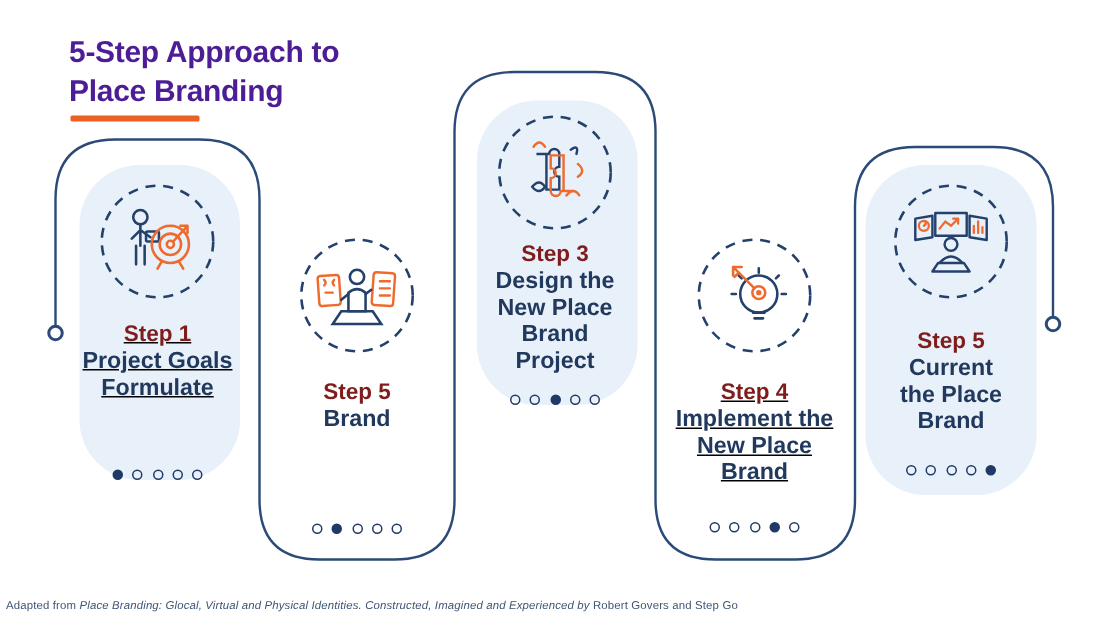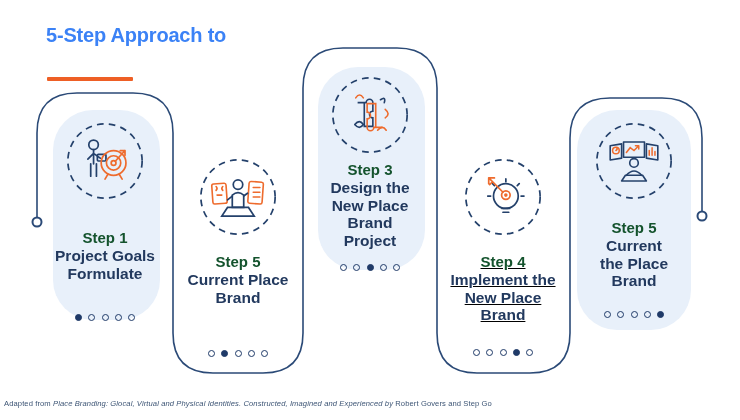--- a/index.html
+++ b/index.html
@@ -4,32 +4,32 @@
 <style>
   html,body{margin:0;padding:0;background:#fff;}
   #canvas{
     position:relative;width:740px;height:420px;background:#ffffff;overflow:hidden;
     font-family:"Liberation Sans", sans-serif;
   }
   .abs{position:absolute;}
   
   .title{
     left:46px;top:22px;width:220px;
-    color:#3b82f6;font-size:20px;font-weight:bold;line-height:26px;letter-spacing:-0.2px;
+    color:#4c1d95;font-size:20px;font-weight:bold;line-height:26px;letter-spacing:-0.2px;
   }
   .title-underline{left:47px;top:77px;width:86px;height:4px;background:#EE5F25;border-radius:1px;}
   
   #flow{left:0;top:0;width:740px;height:420px;}
   
   .card-fill{background:#E8F0FA;border-radius:40px;}
   
   .icon-wrap{width:80px;height:80px;}
   
   .card-text{text-align:center;}
-  .step-label{color:#14532d;font-size:15px;font-weight:bold;line-height:17px;margin-bottom:1px;}
+  .step-label{color:#7f1d1d;font-size:15px;font-weight:bold;line-height:17px;margin-bottom:1px;}
   .card-line{color:#22395E;font-size:15.5px;font-weight:bold;line-height:17.5px;display:block;}
   
   .dots{text-align:center;}
   .dot{
     display:inline-block;width:5px;height:5px;border-radius:50%;
     border:1.2px solid #1F3A68;margin:0 3.2px;vertical-align:middle;background:transparent;
   }
   .dot.active{background:#1F3A68;}
   
   .footer{
@@ -49,20 +49,21 @@
              L 303 88 Q 303 48 343 48 L 397 48 Q 437 48 437 88
              L 437 333 Q 437 373 477 373 L 530 373 Q 570 373 570 333
              L 570 138 Q 570 98 610 98 L 662 98 Q 702 98 702 138
              L 702 211" fill="none" stroke="#2B4A77" stroke-width="1.6"></path>
     <circle cx="37" cy="222" r="4.5" fill="#fff" stroke="#2B4A77" stroke-width="2"></circle>
     <circle cx="702" cy="216" r="4.5" fill="#fff" stroke="#2B4A77" stroke-width="2"></circle>
   </svg>
 
   <div class="abs title">
     <div>5-Step Approach to</div>
+    <div>Place Branding</div>
   </div>
   <div class="abs title-underline"></div>
 
   <div class="abs card-fill" style="left:53px;top:110px;width:107px;height:210px;"></div>
   <div class="abs card-fill" style="left:318px;top:67px;width:107px;height:203px;"></div>
   <div class="abs card-fill" style="left:577px;top:110px;width:114px;height:220px;"></div>
 
   <svg class="abs icon-wrap" style="left:65px;top:121px;" viewBox="0 0 84 84">
     <circle cx="42" cy="42" r="39" fill="none" stroke="#24416B" stroke-width="1.8" stroke-dasharray="7 5.5"></circle>
     <g fill="none" stroke="#24416B" stroke-width="1.8" stroke-linecap="round">
@@ -71,21 +72,21 @@
       <rect x="34" y="35" width="9" height="7" rx="1"></rect>
     </g>
     <g fill="none" stroke="#EE6B2D" stroke-width="1.8" stroke-linecap="round">
       <circle cx="51" cy="44" r="13"></circle>
       <circle cx="51" cy="44" r="7.5"></circle>
       <circle cx="51" cy="44" r="2.5"></circle>
       <path d="M45 56 L42 61 M57 56 L60 61"></path>
       <path d="M63 31 L53 42 M63 31 L63 36 M63 31 L58 31"></path>
     </g>
   </svg>
-  <div class="abs card-text" style="left:40px;top:229px;width:130px;">
+  <div class="abs card-text" style="left:40px;top:214px;width:130px;text-decoration:underline;">
     <div class="step-label">Step 1</div>
     <span class="card-line">Project Goals</span>
     <span class="card-line">Formulate</span>
   </div>
   <div class="abs dots" style="left:40px;top:308px;width:130px;"><span class="dot active"></span><span class="dot"></span><span class="dot"></span><span class="dot"></span><span class="dot"></span></div>
 
   <svg class="abs icon-wrap" style="left:198px;top:157px;" viewBox="0 0 84 84">
     <circle cx="42" cy="42" r="39" fill="none" stroke="#24416B" stroke-width="1.8" stroke-dasharray="7 5.5"></circle>
     <g fill="none" stroke="#EE6B2D" stroke-width="1.7" stroke-linecap="round">
       <rect x="15" y="28" width="15" height="21" rx="2" transform="rotate(-4 22 38)"></rect>
@@ -95,21 +96,20 @@
     </g>
     <g fill="none" stroke="#24416B" stroke-width="1.8" stroke-linecap="round">
       <circle cx="42" cy="29" r="5"></circle>
       <path d="M36 40 Q42 35 48 40 L48 53 L36 53 Z"></path>
       <path d="M36 41 L31 45 M48 41 L52 38"></path>
       <path d="M31 53 L53 53 L59 62 L25 62 Z"></path>
     </g>
   </svg>
   <div class="abs card-text" style="left:168px;top:253px;width:140px;">
     <div class="step-label">Step 5</div>
-    <span class="card-line">Current Place</span>
     <span class="card-line">Brand</span>
   </div>
   <div class="abs dots" style="left:168px;top:344px;width:140px;"><span class="dot"></span><span class="dot active"></span><span class="dot"></span><span class="dot"></span><span class="dot"></span></div>
 
   <svg class="abs icon-wrap" style="left:330px;top:75px;" viewBox="0 0 84 84">
     <circle cx="42" cy="42" r="39" fill="none" stroke="#24416B" stroke-width="1.8" stroke-dasharray="7 5.5"></circle>
     <g fill="none" stroke="#24416B" stroke-width="1.7" stroke-linecap="round">
       <path d="M29 29 h9 a3 3 0 1 1 7 0 h0 v9 a3 3 0 1 0 0 7 v9 h-9 v-25 z"></path>
       <path d="M26 52 q5 -6 9 0 q-4 6 -9 0 M53 26 q6 -4 4 3"></path>
     </g>

